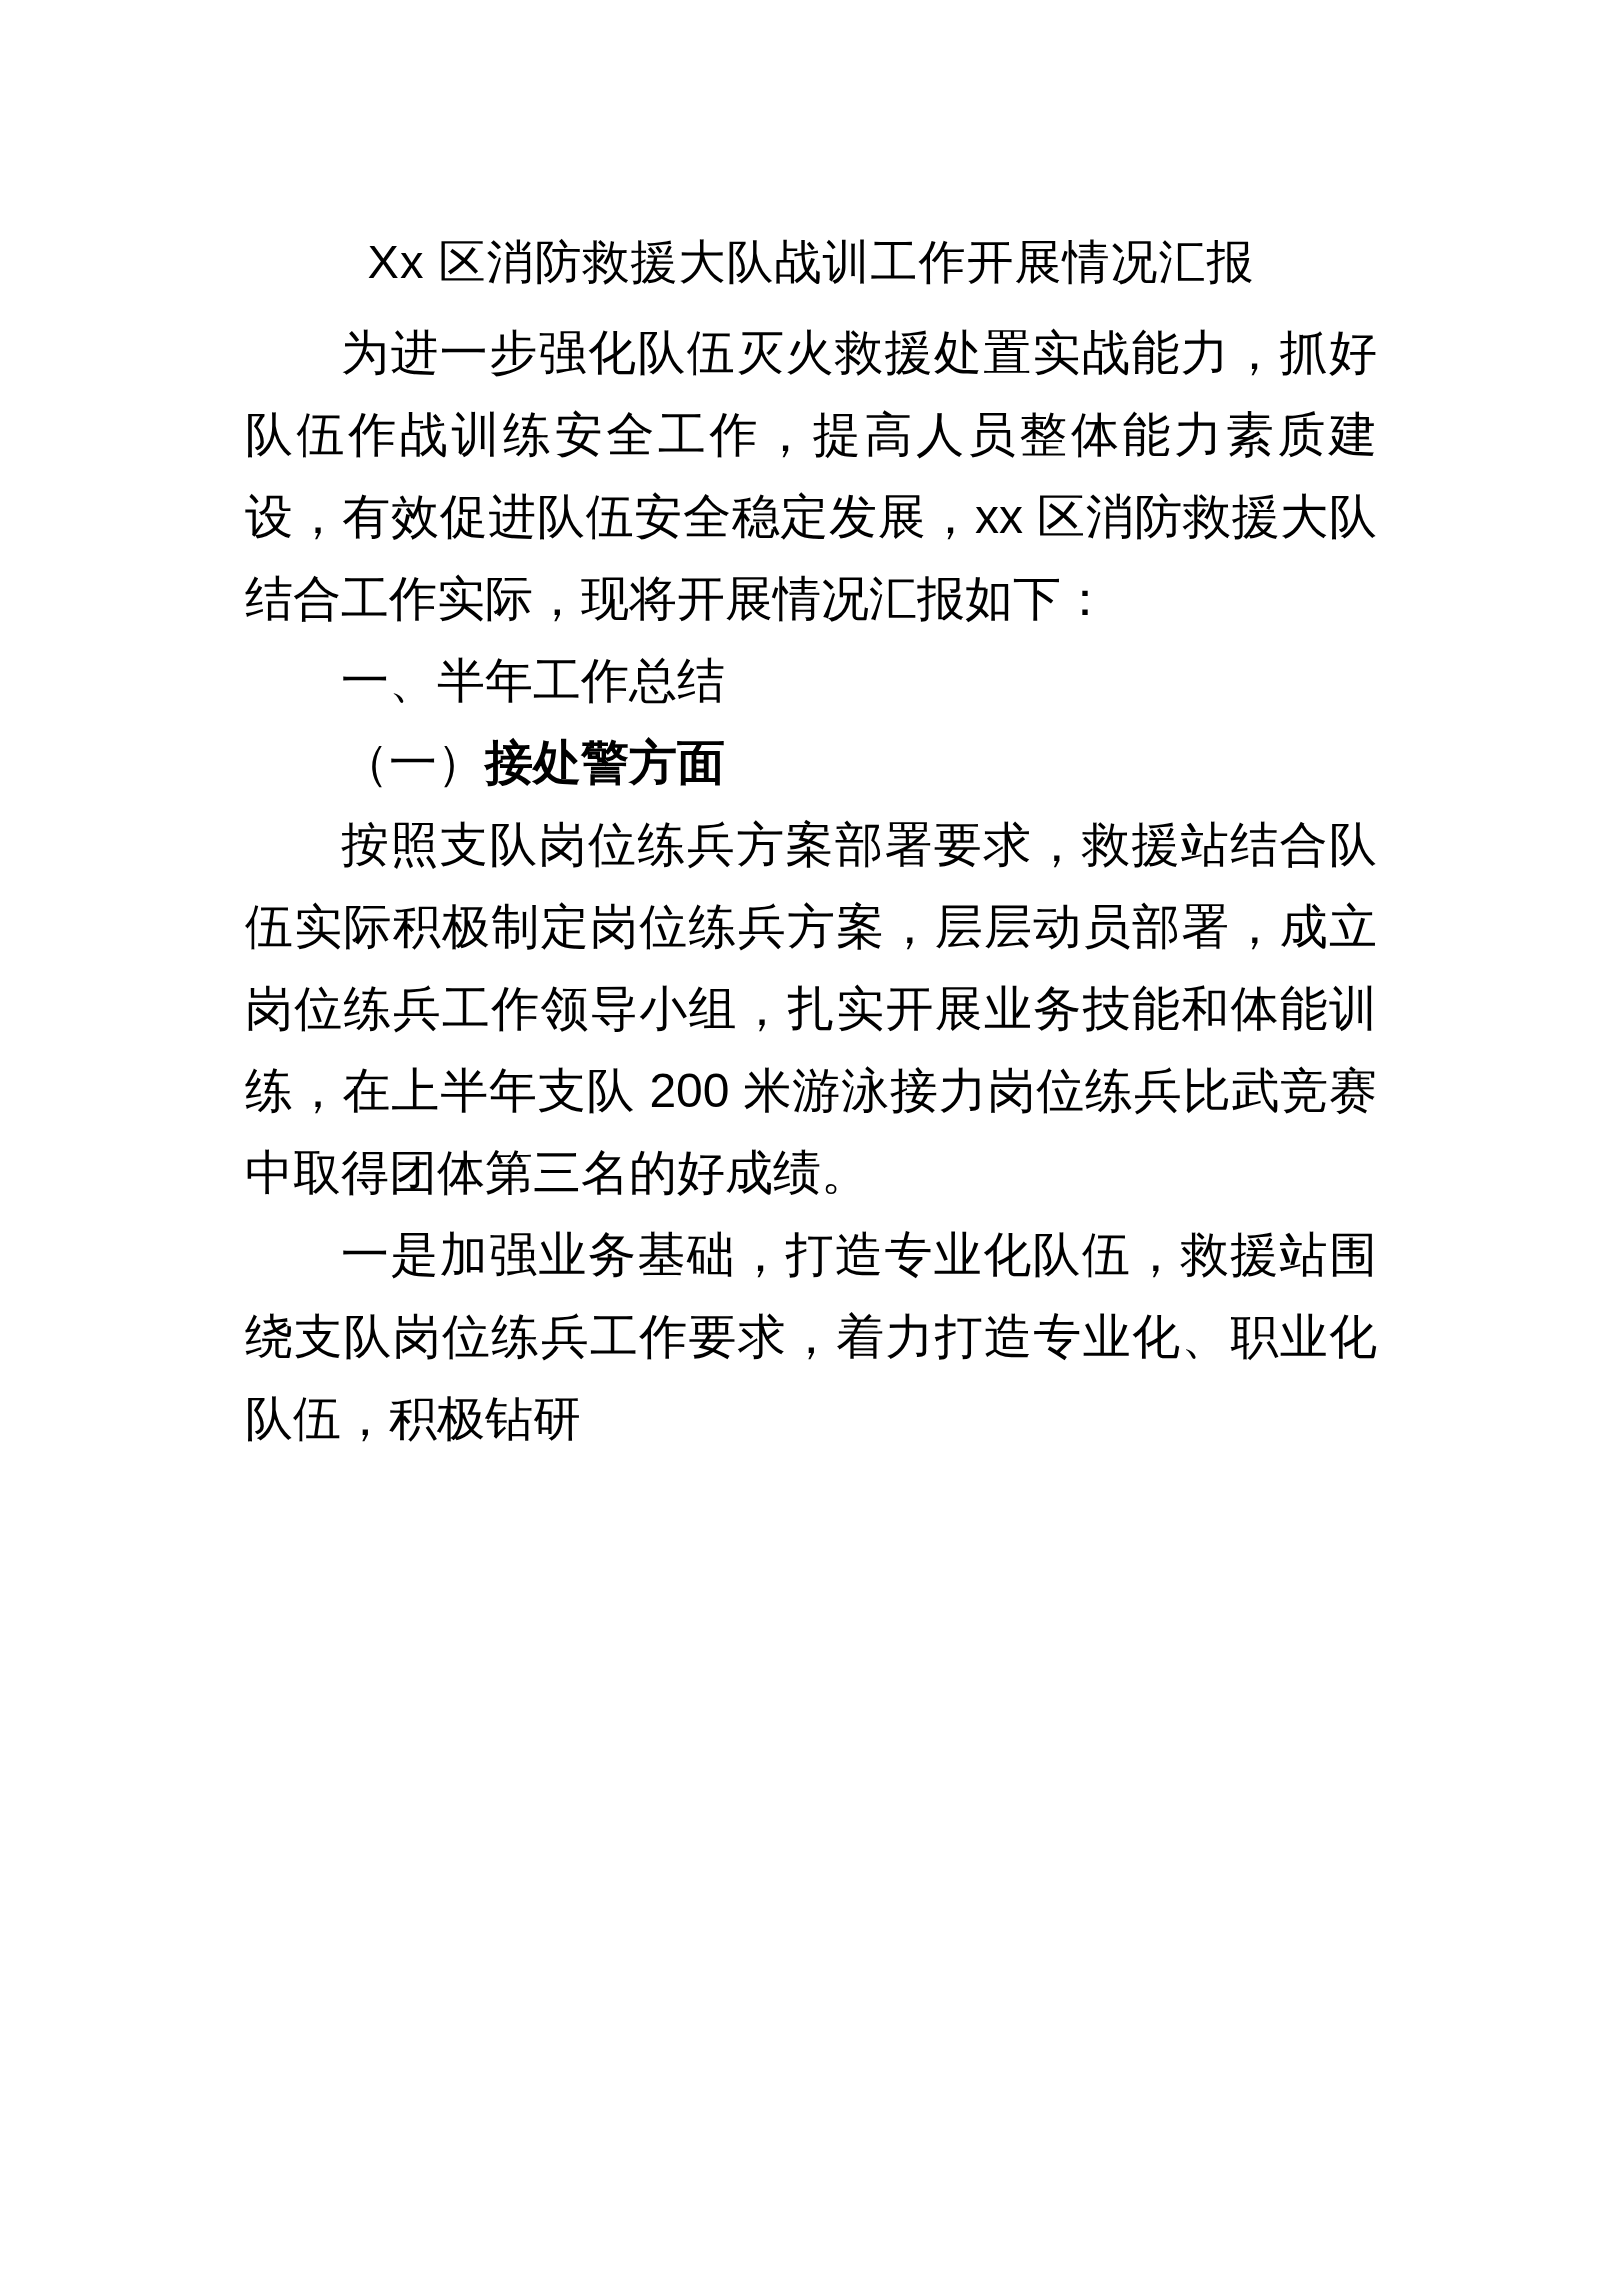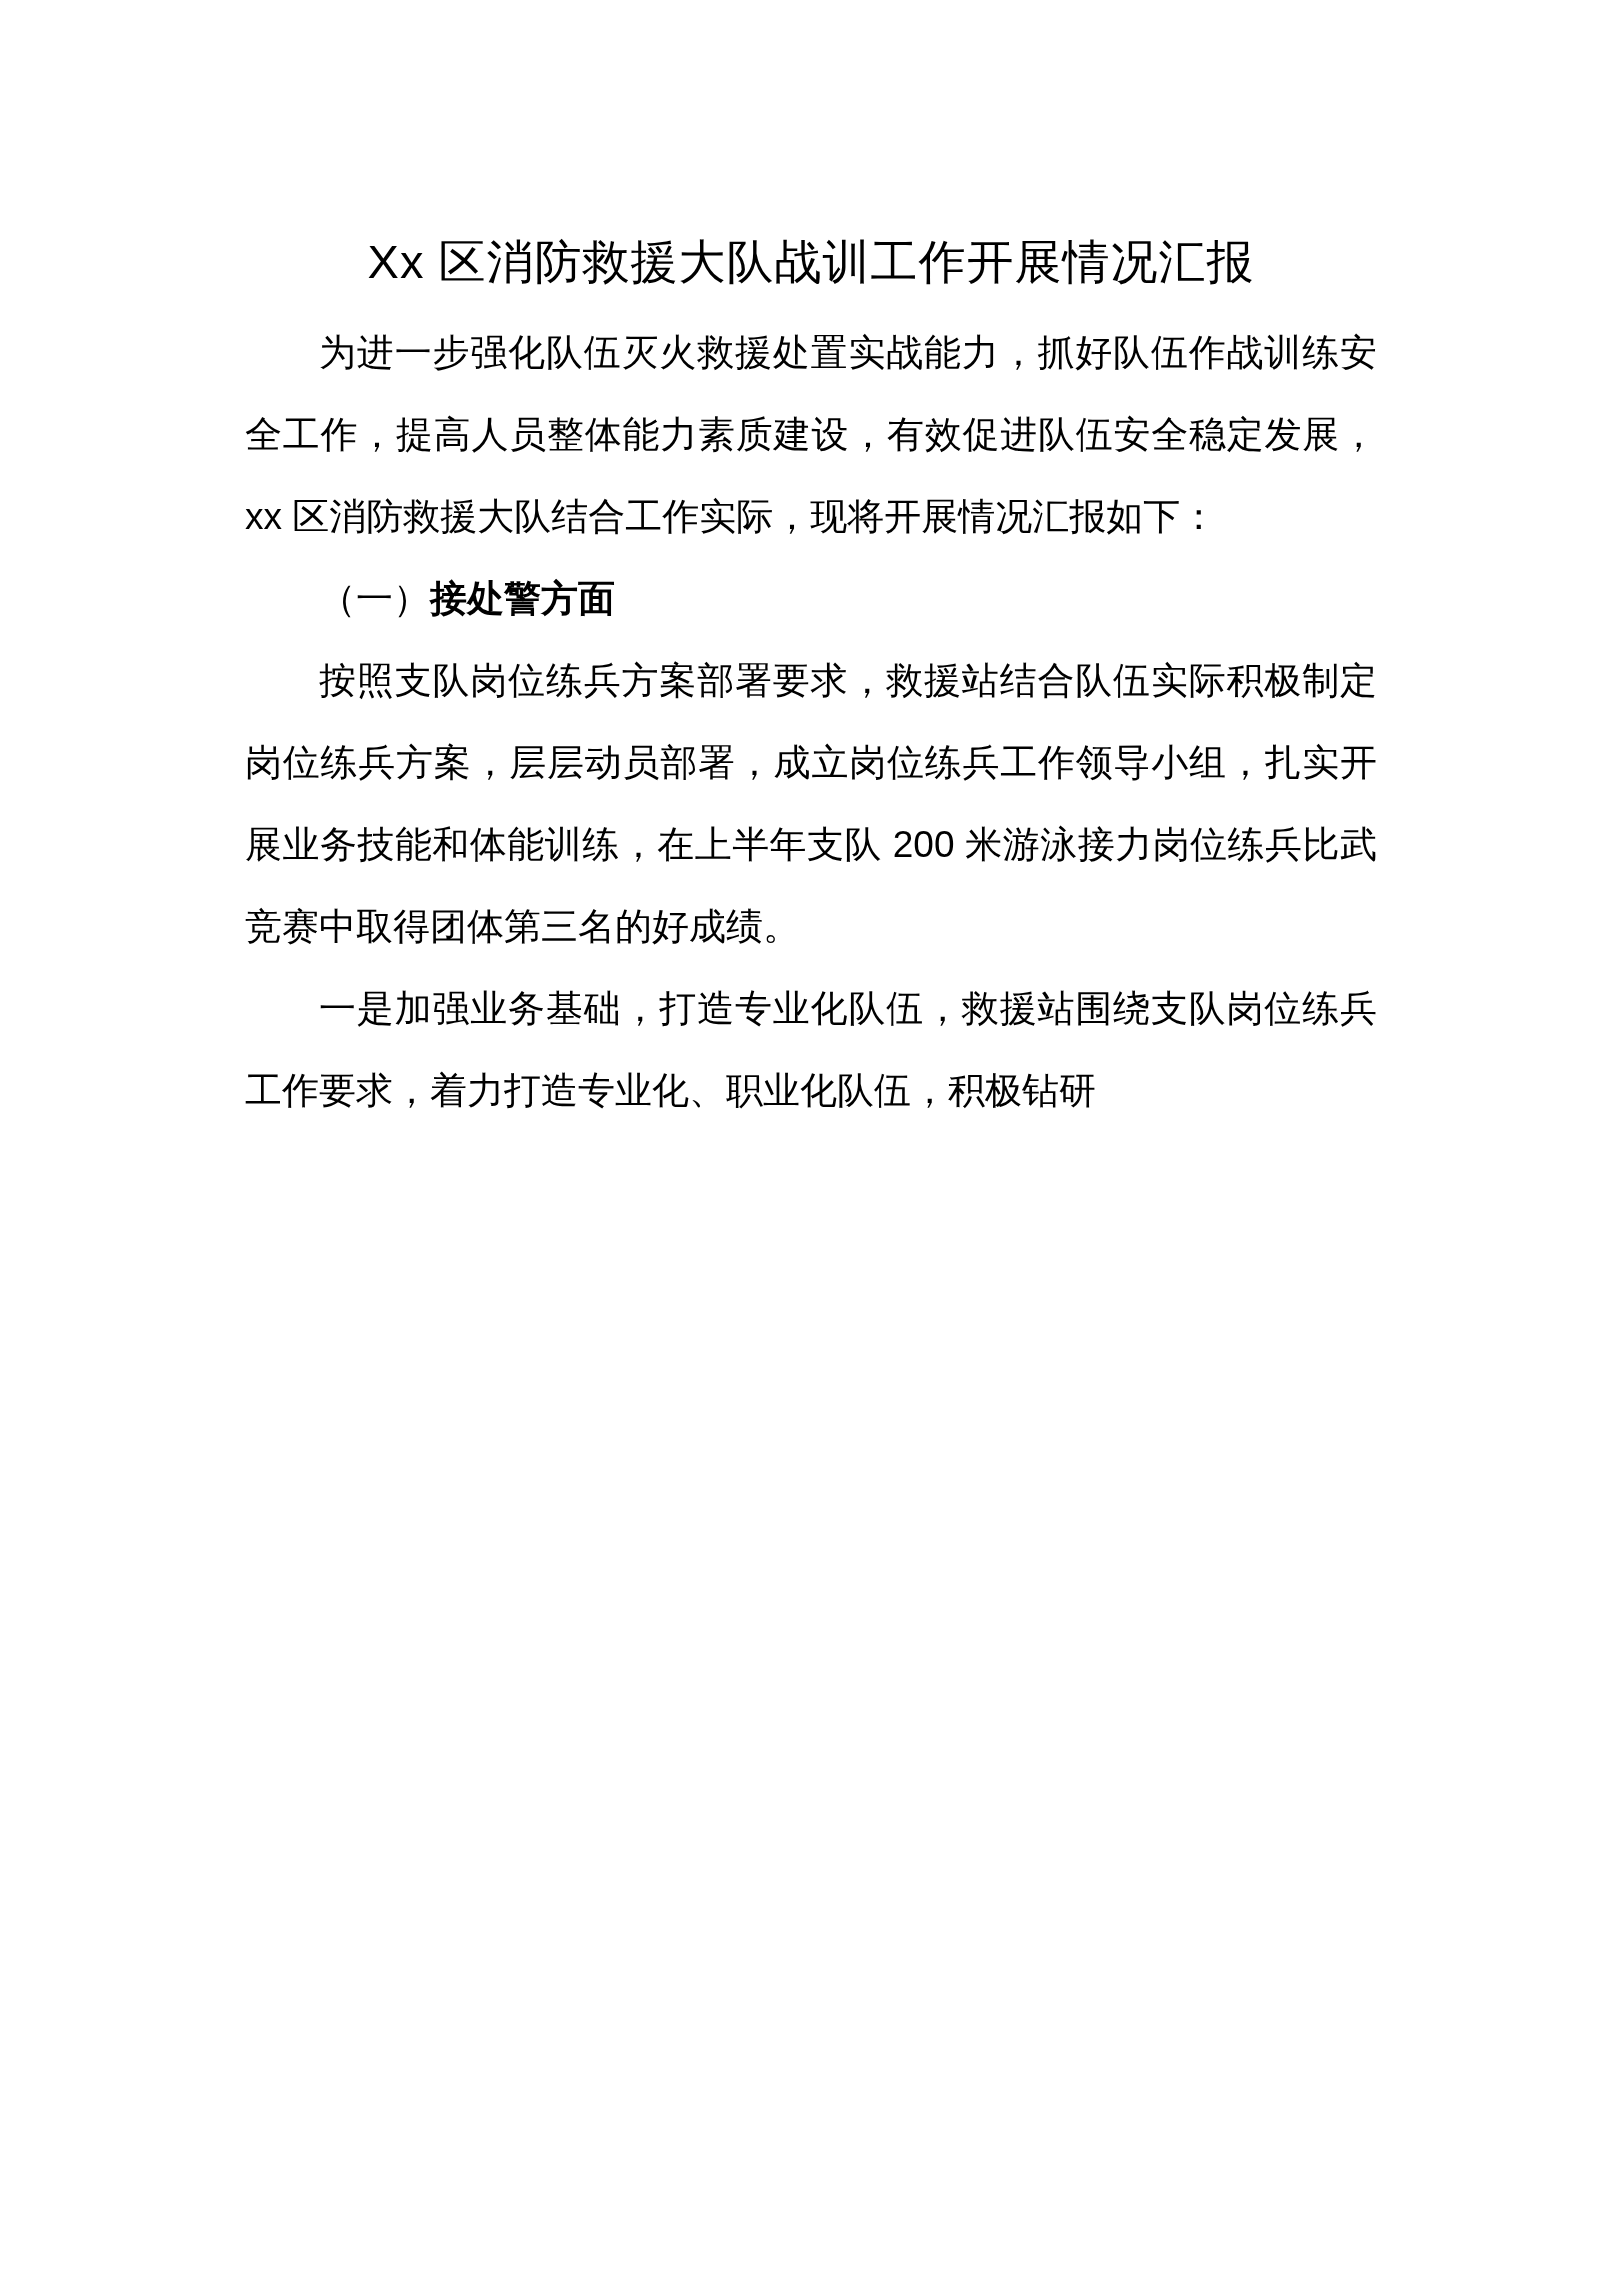--- a/index.html
+++ b/index.html
@@ -27,21 +27,21 @@
     font-size: 47px;
     font-weight: 400;
     line-height: 88px;
     text-align: center;
     text-indent: 0;
     letter-spacing: 1px;
     white-space: nowrap;
   }
   .para, .h-l1, .h-l2 {
     margin: 0;
-    font-size: 37px;
+    font-size: 48px;
     line-height: 82px;
     text-indent: 2em;
     text-align: justify;
     font-weight: 400;
   }
   .h-l1 {
     text-align: left;
   }
   .h-l2 {
     text-align: left;
@@ -56,20 +56,21 @@
 </style>
 </head>
 <body>
 
 <div class="page">
 
   <h1 class="doc-title">Xx 区消防救援大队战训工作开展情况汇报</h1>
 
   <p class="para">为进一步强化队伍灭火救援处置实战能力，抓好队伍作战训练安全工作，提高人员整体能力素质建设，有效促进队伍安全稳定发展，xx 区消防救援大队结合工作实际，现将开展情况汇报如下：</p>
 
+  <h2 class="h-l1">一、半年工作总结</h2>
 
   <h3 class="h-l2"><span class="h-num">（一）</span><span class="h-bold">接处警方面</span></h3>
 
 
 
   <p class="para">按照支队岗位练兵方案部署要求，救援站结合队伍实际积极制定岗位练兵方案，层层动员部署，成立岗位练兵工作领导小组，扎实开展业务技能和体能训练，在上半年支队 200 米游泳接力岗位练兵比武竞赛中取得团体第三名的好成绩。</p>
 
   <p class="para">一是加强业务基础，打造专业化队伍，救援站围绕支队岗位练兵工作要求，着力打造专业化、职业化队伍，积极钻研</p>
 
 </div>

